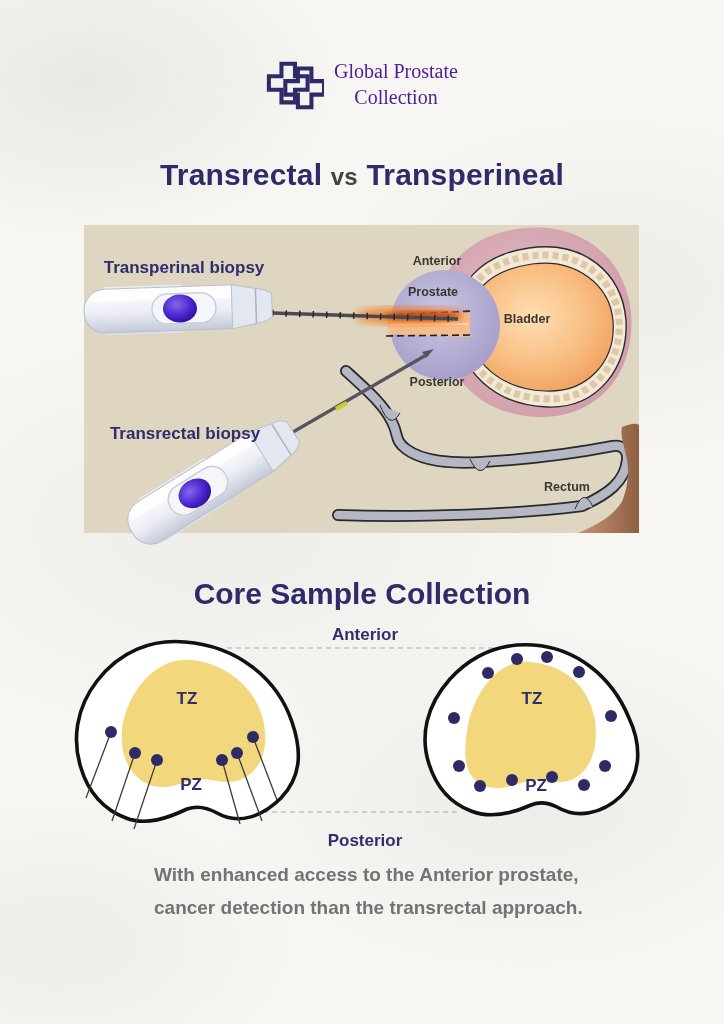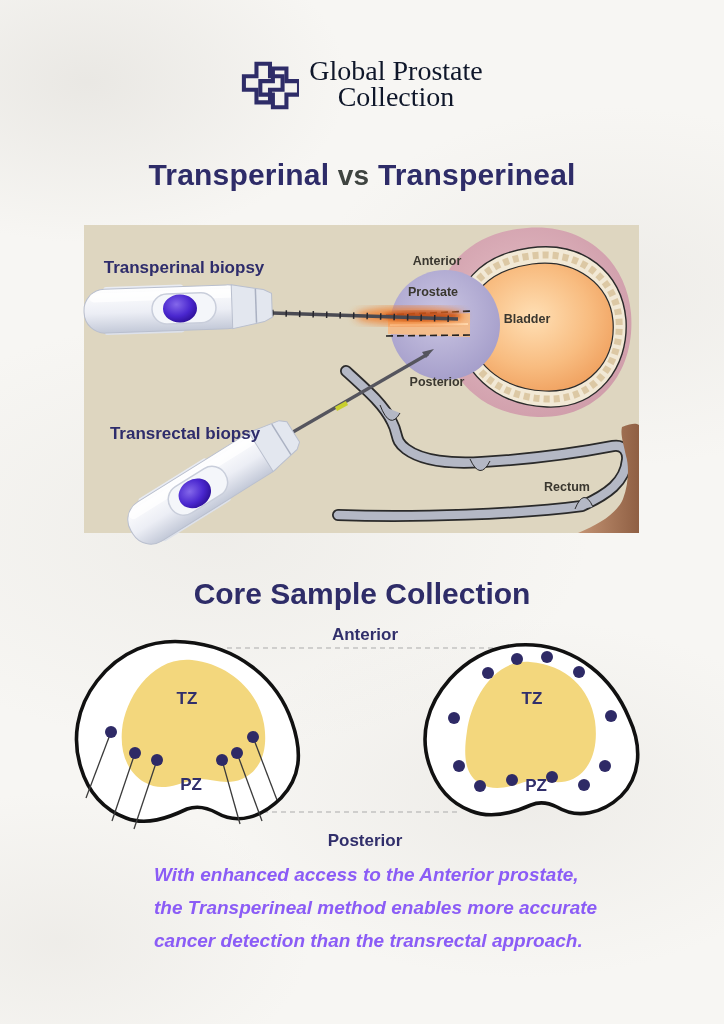--- a/index.html
+++ b/index.html
@@ -16,36 +16,36 @@
       radial-gradient(620px 360px at 30% 52%, rgba(208,205,198,.22), transparent 60%),
       radial-gradient(520px 300px at 72% 78%, rgba(214,211,205,.28), transparent 60%),
       radial-gradient(420px 250px at 8% 92%,  rgba(220,217,211,.32), transparent 60%);
   }
   .logo{
     position:absolute;top:56px;left:0;width:724px;
     display:flex;justify-content:center;align-items:center;gap:10px;
   }
   .logo-text{
     font-family:"Liberation Serif",serif;
-    color:#0f172a;font-size:28px;line-height:26px;text-align:center;
+    color:#4c1d95;font-size:20px;line-height:26px;text-align:center;
   }
   .page-title{
     position:absolute;top:158px;left:0;width:724px;text-align:center;
     color:#2e2c68;font-size:30px;font-weight:bold;letter-spacing:.2px;
   }
-  .page-title .vs{font-size:28px;font-weight:bold;color:#3f4440;}
+  .page-title .vs{font-size:24px;font-weight:bold;color:#3f4440;}
   .illu{position:absolute;left:70px;top:215px;}
   .h2{
     position:absolute;top:577px;left:0;width:724px;text-align:center;
     color:#2e2c68;font-size:30px;font-weight:bold;
   }
   .core-fig{position:absolute;left:0;top:620px;}
   .footer{
     position:absolute;left:154px;top:858px;width:460px;
-    color:#8b5cf6;font-size:19px;line-height:33px;font-weight:600;font-style:italic;
+    color:#737373;font-size:19px;line-height:33px;font-weight:600;
   }
   svg text{font-family:"Liberation Sans",sans-serif;}
   .anat-label{font-size:12.5px;font-weight:600;fill:#3a372f;}
   .device-label{font-size:17px;font-weight:bold;fill:#2e2c6b;}
   .zone-label{font-size:17px;font-weight:bold;fill:#312f6b;}
   .axis-label{font-size:17px;font-weight:bold;fill:#312f6b;}
 </style>
 </head>
 <body>
 
@@ -56,21 +56,21 @@
     <path d="M271 69 h14 v13 h13 v14 h-13 v13 h-14 v-13 h-13 v-14 h13 Z" fill="none" stroke="#2e2c68" stroke-width="4.2"></path>
     <path d="M288 74 h14 v13 h13 v14 h-13 v13 h-14 v-13 h-13 v-14 h13 Z" fill="none" stroke="#2e2c68" stroke-width="4.2"></path>
   </svg>
   <div class="logo-text">
     <div>Global Prostate</div>
     <div>Collection</div>
   </div>
 </div>
 
 <div class="page-title">
-  <span>Transperinal</span>
+  <span>Transrectal</span>
   <span class="vs">vs</span>
   <span>Transperineal</span>
 </div>
 
 <svg class="illu" width="590" height="350" viewBox="0 0 590 350">
   <defs>
     <radialGradient id="gBlad" cx="45%" cy="42%" r="65%">
       <stop offset="0%" stop-color="#ffdfb4"></stop>
         <stop offset="60%" stop-color="#f8bc80"></stop>
         <stop offset="100%" stop-color="#ef9e5c"></stop>
@@ -212,15 +212,14 @@
     <circle cx="459" cy="146" r="6" fill="#2e2a66"></circle>
     <circle cx="605" cy="146" r="6" fill="#2e2a66"></circle>
     <circle cx="480" cy="166" r="6" fill="#2e2a66"></circle>
     <circle cx="512" cy="160" r="6" fill="#2e2a66"></circle>
     <circle cx="552" cy="157" r="6" fill="#2e2a66"></circle>
     <circle cx="584" cy="165" r="6" fill="#2e2a66"></circle>
   </svg>
 
 <div class="footer">
   <div>With enhanced access to the Anterior prostate,</div>
-  <div>the Transperineal method enables more accurate</div>
   <div>cancer detection than the transrectal approach.</div>
 </div>
 
 </body></html>

